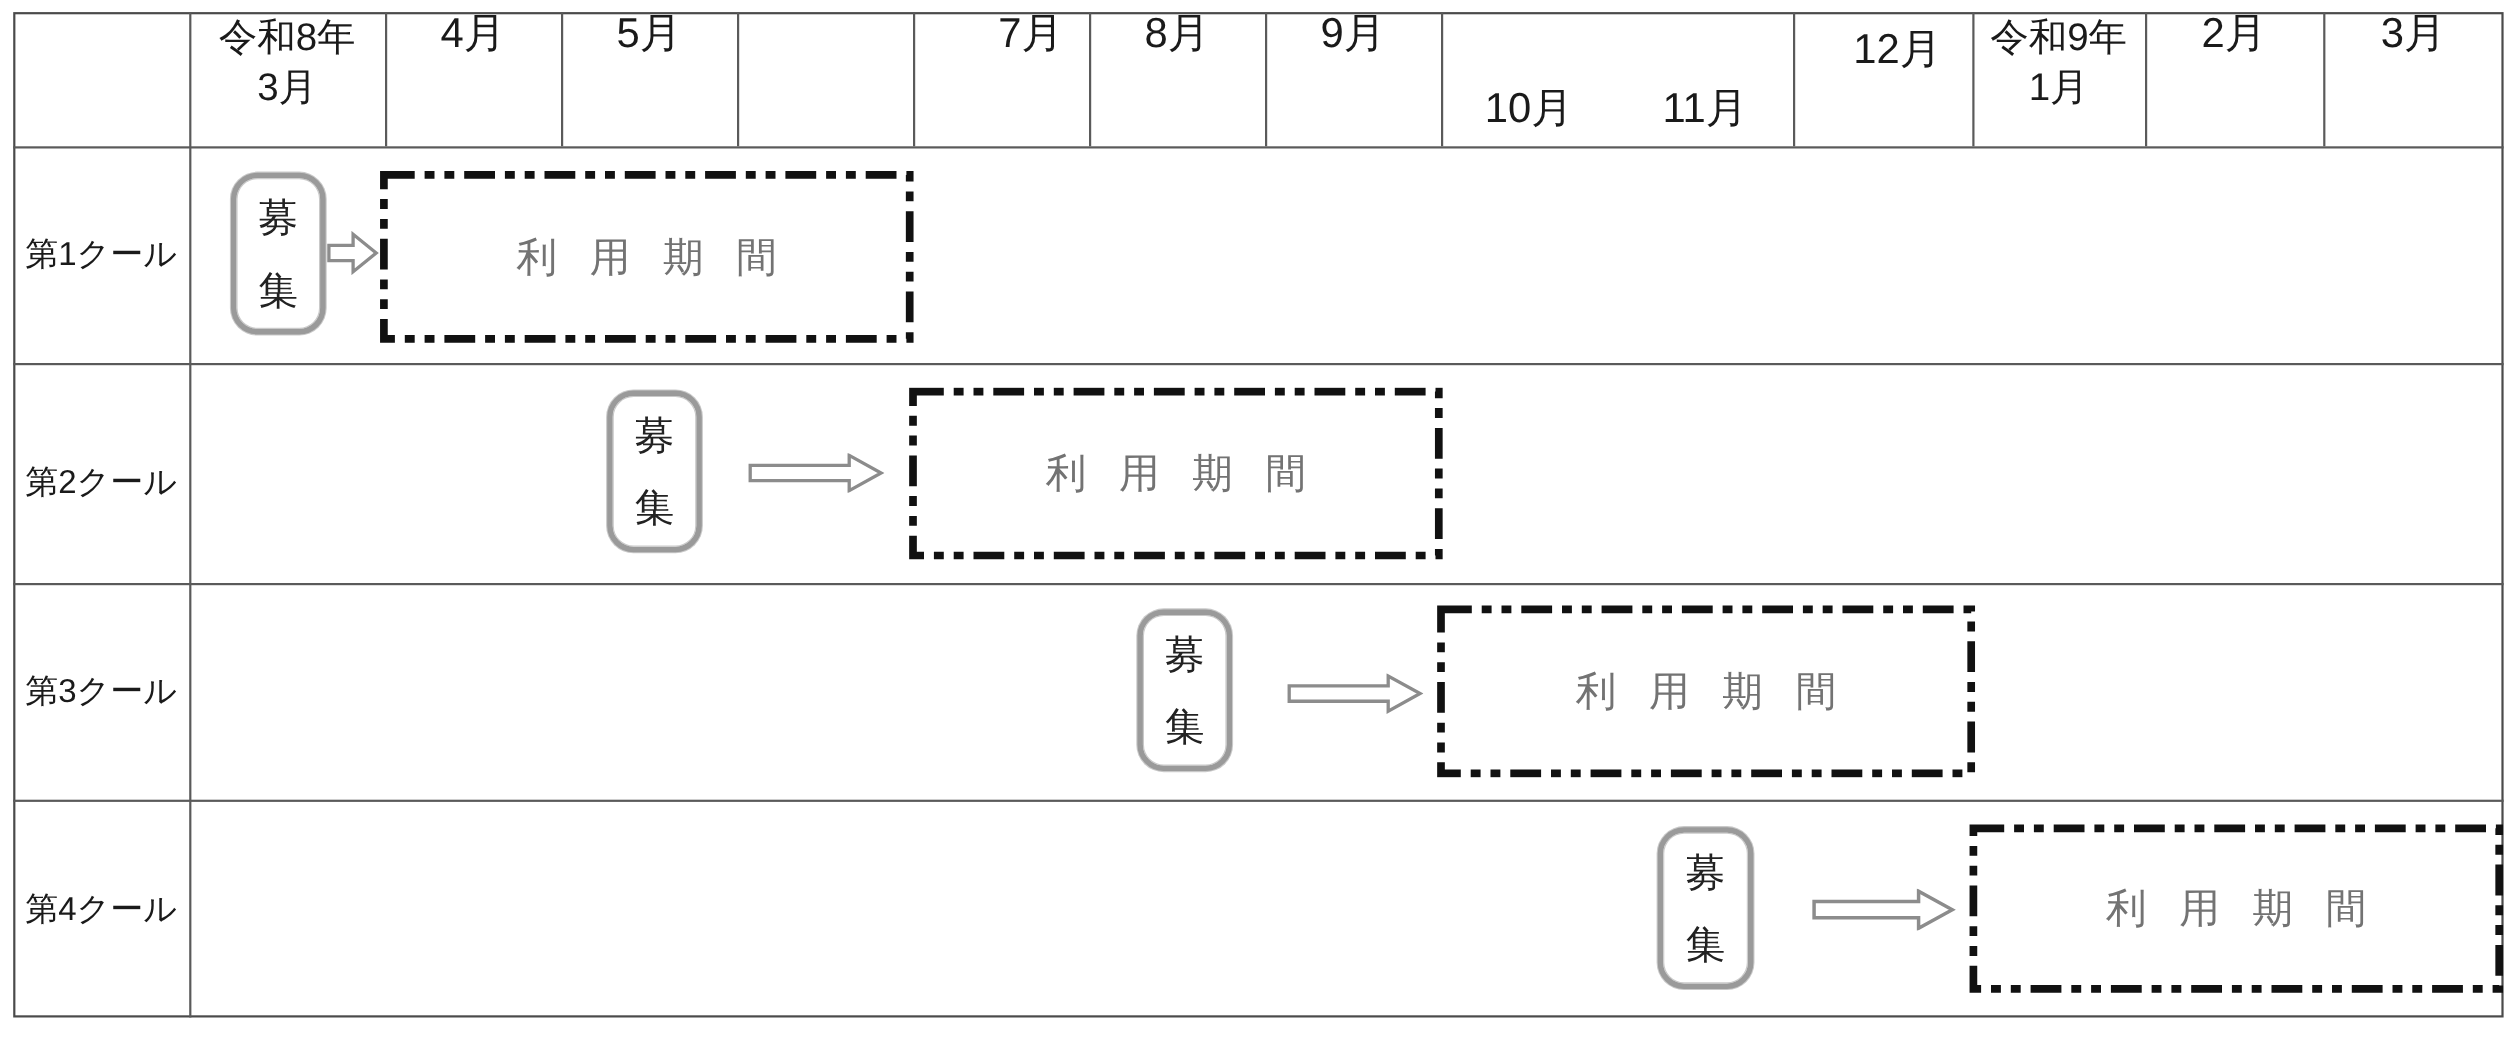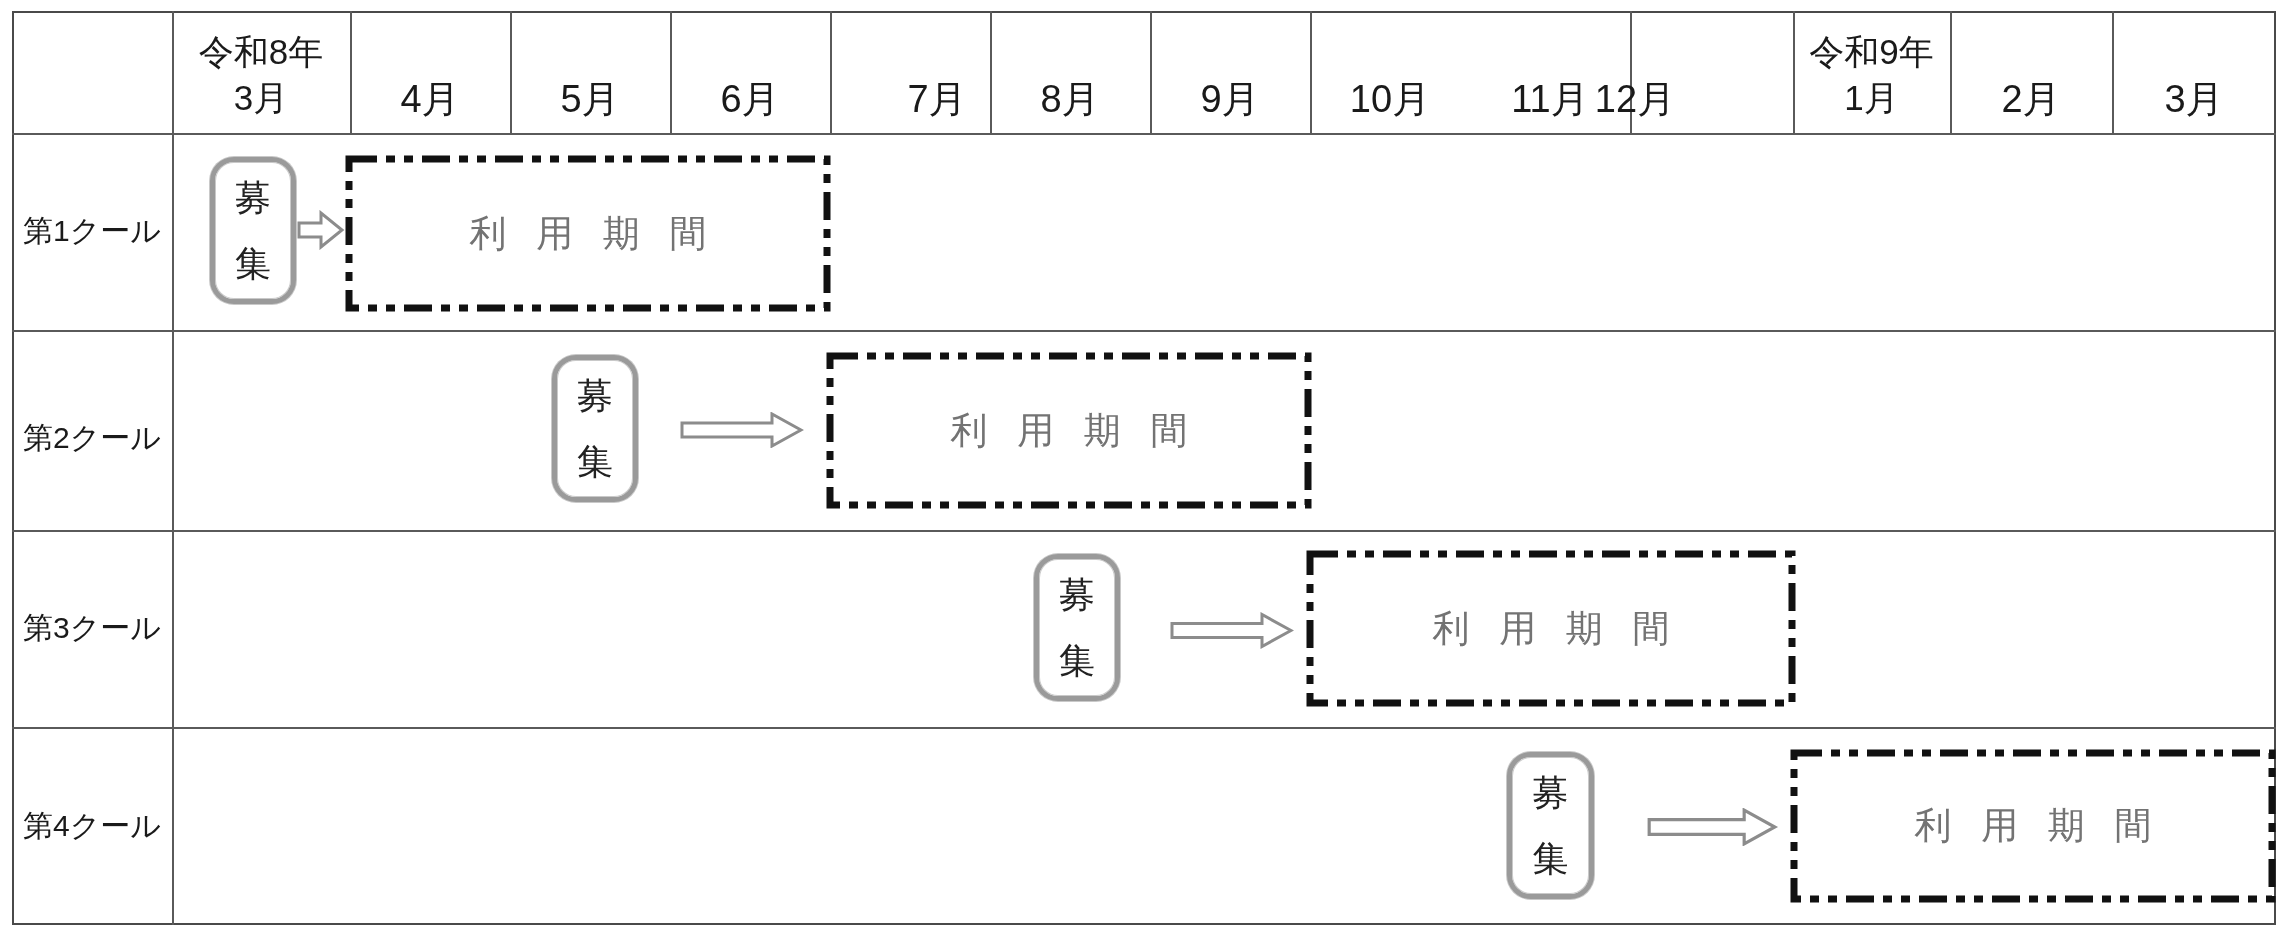--- a/index.html
+++ b/index.html
@@ -14,22 +14,21 @@
   
   .frame{
     position:absolute;left:12px;top:11px;width:2264px;height:914px;
     border:2.5px solid #4a4a4a;box-sizing:border-box;
   }
   .vline{position:absolute;width:2px;background:#5a5a5a;}
   .hline{position:absolute;height:2px;background:#5a5a5a;}
   
   .hcell{
     position:absolute;top:11px;height:122px;box-sizing:border-box;
-    display:flex;align-items:flex-end;justify-content:center;
-    padding-bottom:12px;
+    display:flex;justify-content:center;
   }
   .month{font-size:38px;line-height:1.1;white-space:nowrap;}
   .era{text-align:center;font-size:35px;line-height:1.32;white-space:nowrap;}
   .dbl{display:flex;align-items:flex-end;padding-bottom:12px;}
   .dbl .half{flex:0 0 50%;display:flex;justify-content:center;}
   
   .rowlabel{
     position:absolute;left:12px;width:160px;
     display:flex;align-items:center;justify-content:center;
     font-size:30px;white-space:nowrap;
@@ -84,41 +83,38 @@
       <div>令和8年</div>
       <div>3月</div>
     </div>
   </div>
   <div class="hcell" style="left:350px;width:160px;">
       <span class="month">4月</span>
     </div>
   <div class="hcell" style="left:510px;width:160px;">
       <span class="month">5月</span>
     </div>
-  <div class="hcell" style="left:670px;width:160px;">
-      <span class="month">6月</span>
-    </div>
   <div class="hcell" style="left:857px;width:160px;">
       <span class="month">7月</span>
     </div>
   <div class="hcell" style="left:990px;width:160px;">
       <span class="month">8月</span>
     </div>
   <div class="hcell" style="left:1150px;width:160px;">
       <span class="month">9月</span>
     </div>
   <div class="hcell dbl" style="left:1310px;width:320px;">
     <span class="half">
         <span class="month">10月</span>
       </span>
     <span class="half">
         <span class="month">11月</span>
       </span>
   </div>
-  <div class="hcell" style="left:1562px;width:146px;">
+  <div class="hcell" style="left:1652px;width:146px;margin-top:14px;">
       <span class="month">12月</span>
     </div>
   <div class="hcell" style="left:1793px;width:157px;border-radius:28px;">
     <div class="era">
       <div>令和9年</div>
       <div>1月</div>
     </div>
   </div>
   <div class="hcell" style="left:1950px;width:162px;">
       <span class="month">2月</span>

